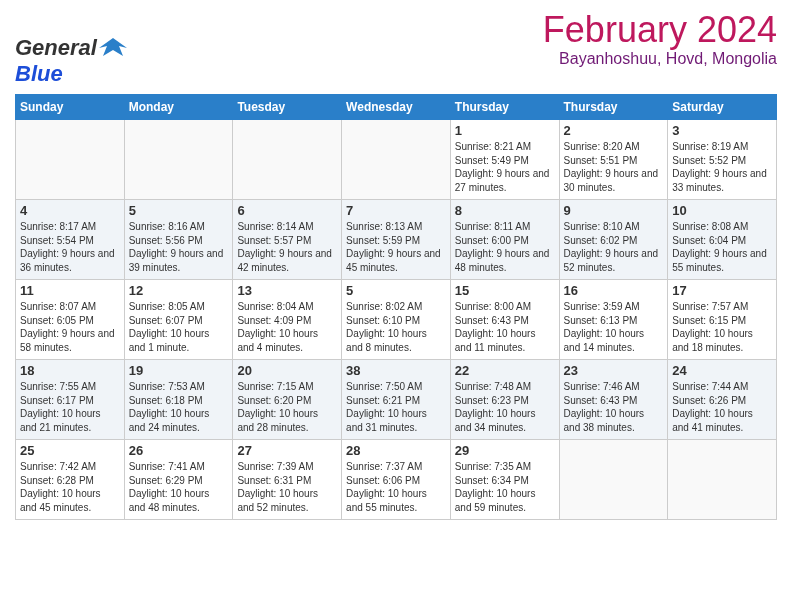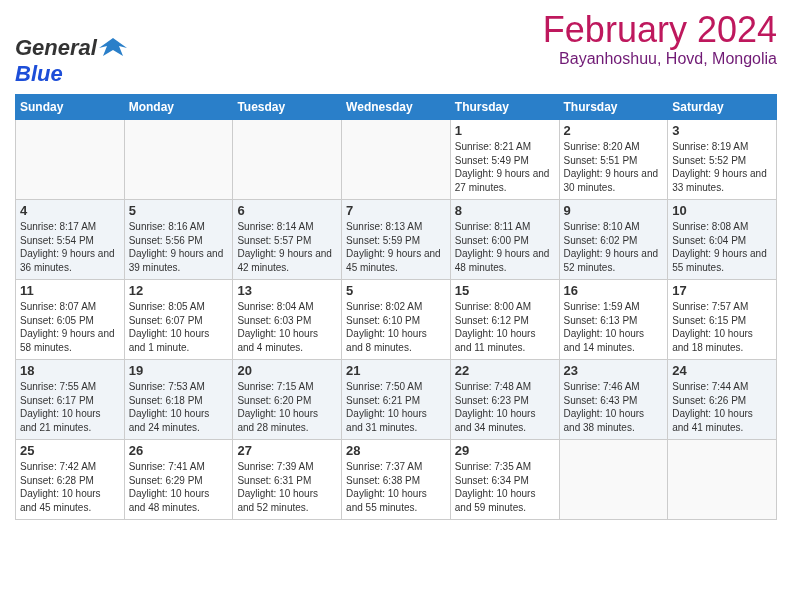--- a/index.html
+++ b/index.html
@@ -209,38 +209,38 @@
           </td>
           <td>
             <div class="day-number">12</div>
             <div class="cell-info">Sunrise: 8:05 AM
 Sunset: 6:07 PM
 Daylight: 10 hours and 1 minute.</div>
           </td>
           <td>
             <div class="day-number">13</div>
             <div class="cell-info">Sunrise: 8:04 AM
-Sunset: 6:03 PM
+Sunset: 4:09 PM
 Daylight: 10 hours and 4 minutes.</div>
           </td>
           <td>
             <div class="day-number">5</div>
             <div class="cell-info">Sunrise: 8:02 AM
 Sunset: 6:10 PM
 Daylight: 10 hours and 8 minutes.</div>
           </td>
           <td>
             <div class="day-number">15</div>
             <div class="cell-info">Sunrise: 8:00 AM
-Sunset: 6:12 PM
+Sunset: 6:43 PM
 Daylight: 10 hours and 11 minutes.</div>
           </td>
           <td>
             <div class="day-number">16</div>
-            <div class="cell-info">Sunrise: 1:59 AM
+            <div class="cell-info">Sunrise: 3:59 AM
 Sunset: 6:13 PM
 Daylight: 10 hours and 14 minutes.</div>
           </td>
           <td>
             <div class="day-number">17</div>
             <div class="cell-info">Sunrise: 7:57 AM
 Sunset: 6:15 PM
 Daylight: 10 hours and 18 minutes.</div>
           </td>
         </tr>
@@ -257,21 +257,21 @@
 Sunset: 6:18 PM
 Daylight: 10 hours and 24 minutes.</div>
           </td>
           <td>
             <div class="day-number">20</div>
             <div class="cell-info">Sunrise: 7:15 AM
 Sunset: 6:20 PM
 Daylight: 10 hours and 28 minutes.</div>
           </td>
           <td>
-            <div class="day-number">21</div>
+            <div class="day-number">38</div>
             <div class="cell-info">Sunrise: 7:50 AM
 Sunset: 6:21 PM
 Daylight: 10 hours and 31 minutes.</div>
           </td>
           <td>
             <div class="day-number">22</div>
             <div class="cell-info">Sunrise: 7:48 AM
 Sunset: 6:23 PM
 Daylight: 10 hours and 34 minutes.</div>
           </td>
@@ -303,21 +303,21 @@
           </td>
           <td>
             <div class="day-number">27</div>
             <div class="cell-info">Sunrise: 7:39 AM
 Sunset: 6:31 PM
 Daylight: 10 hours and 52 minutes.</div>
           </td>
           <td>
             <div class="day-number">28</div>
             <div class="cell-info">Sunrise: 7:37 AM
-Sunset: 6:38 PM
+Sunset: 6:06 PM
 Daylight: 10 hours and 55 minutes.</div>
           </td>
           <td>
             <div class="day-number">29</div>
             <div class="cell-info">Sunrise: 7:35 AM
 Sunset: 6:34 PM
 Daylight: 10 hours and 59 minutes.</div>
           </td>
           <td class="cell-empty"></td>
           <td class="cell-empty"></td>

